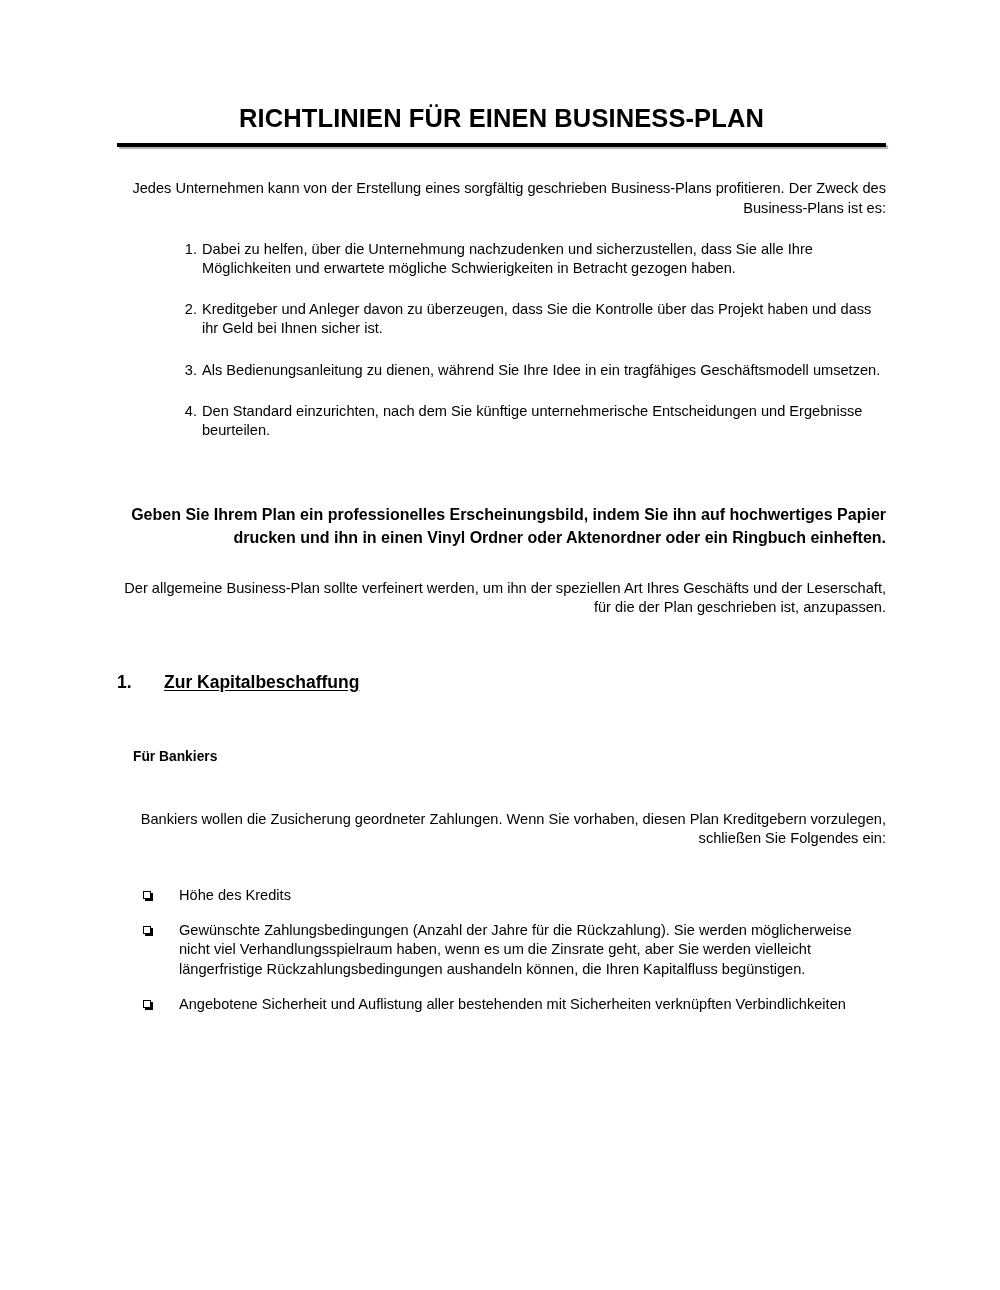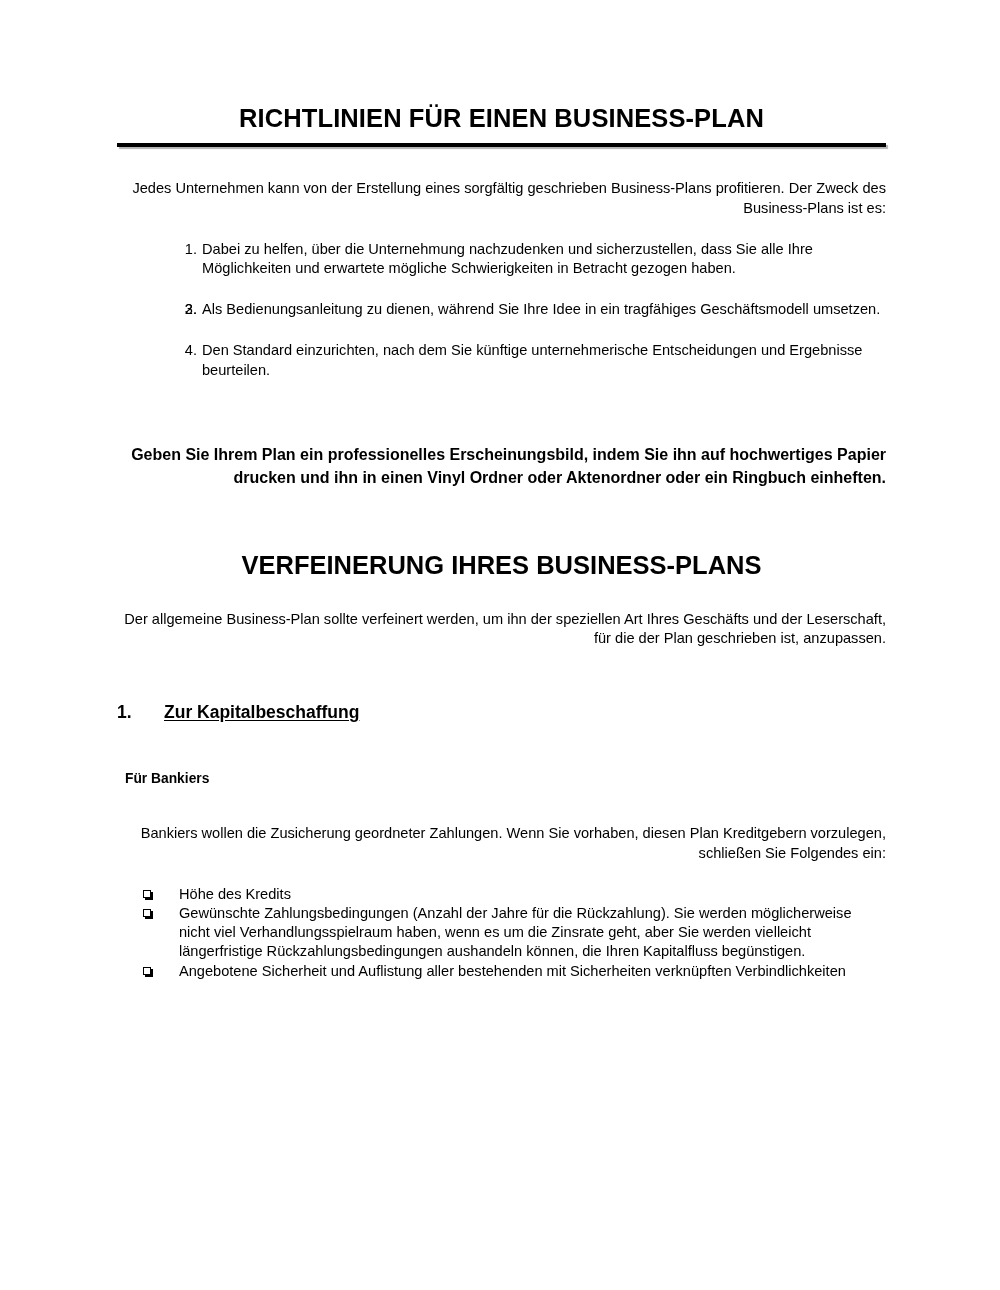--- a/index.html
+++ b/index.html
@@ -120,21 +120,21 @@
     text-decoration: none;
   }
   .sub-heading .sh-text {
     text-decoration: underline;
     text-underline-offset: 2px;
     margin-left: 20px;
   }
 
   
   .minor-heading {
-    margin: 8px;
+    margin: 16px;
     padding-top: 39px;
     font-size: 13.8px;
     font-weight: bold;
     line-height: 18px;
   }
   .para-bankiers { padding-top: 28px; }
 
   
   ul.box-list {
     margin: 0;
@@ -153,55 +153,55 @@
     position: absolute;
     left: 26px;
     top: 5px;
     width: 8px;
     height: 8px;
     border: 1.4px solid #000;
     background: #ffffff;
     box-shadow: 2px 2px 0 0 #000;
     box-sizing: border-box;
   }
-  ul.box-list > li .li-text { display: block; }
+  ul.box-list > li .li-text { display: block; margin-top: 16px; }
 </style>
 </head>
 <body>
 
 <div class="page">
   <div class="content">
 
     <h1 class="doc-title">RICHTLINIEN FÜR EINEN BUSINESS-PLAN</h1>
 
     <div class="title-rule"></div>
 
     <p class="para para-intro">Jedes Unternehmen kann von der Erstellung eines sorgfältig geschrieben Business-Plans profitieren. Der Zweck des Business-Plans ist es:</p>
 
     <ol class="num-list">
       <li>
         <span class="num">1.</span>
         <span class="li-text">Dabei zu helfen, über die Unternehmung nachzudenken und sicherzustellen, dass Sie alle Ihre Möglichkeiten und erwartete mögliche Schwierigkeiten in Betracht gezogen haben.</span>
       </li>
       <li>
         <span class="num">2.</span>
+        <span class="li-text">Kreditgeber und Anleger davon zu überzeugen, dass Sie die Kontrolle über das Projekt haben und dass ihr Geld bei Ihnen sicher ist.</span>
       </li>
       <li>
         <span class="num">3.</span>
         <span class="li-text">Als Bedienungsanleitung zu dienen, während Sie Ihre Idee in ein tragfähiges Geschäftsmodell umsetzen.</span>
       </li>
       <li>
         <span class="num">4.</span>
         <span class="li-text">Den Standard einzurichten, nach dem Sie künftige unternehmerische Entscheidungen und Ergebnisse beurteilen.</span>
       </li>
     </ol>
 
     <p class="callout">Geben Sie Ihrem Plan ein professionelles Erscheinungsbild, indem Sie ihn auf hochwertiges Papier drucken und ihn in einen Vinyl Ordner oder Aktenordner oder ein Ringbuch einheften.</p>
 
-    <h2 class="section-title">VERFEINERUNG IHRES BUSINESS-PLANS</h2>
 
     <p class="para para-section">Der allgemeine Business-Plan sollte verfeinert werden, um ihn der speziellen Art Ihres Geschäfts und der Leserschaft, für die der Plan geschrieben ist, anzupassen.</p>
 
     <h3 class="sub-heading">
       <span class="sh-num">1.</span><span class="sh-text">Zur Kapitalbeschaffung</span>
     </h3>
 
     <h4 class="minor-heading">Für Bankiers</h4>
 
     <p class="para para-bankiers">Bankiers wollen die Zusicherung geordneter Zahlungen. Wenn Sie vorhaben, diesen Plan Kreditgebern vorzulegen, schließen Sie Folgendes ein:</p>

